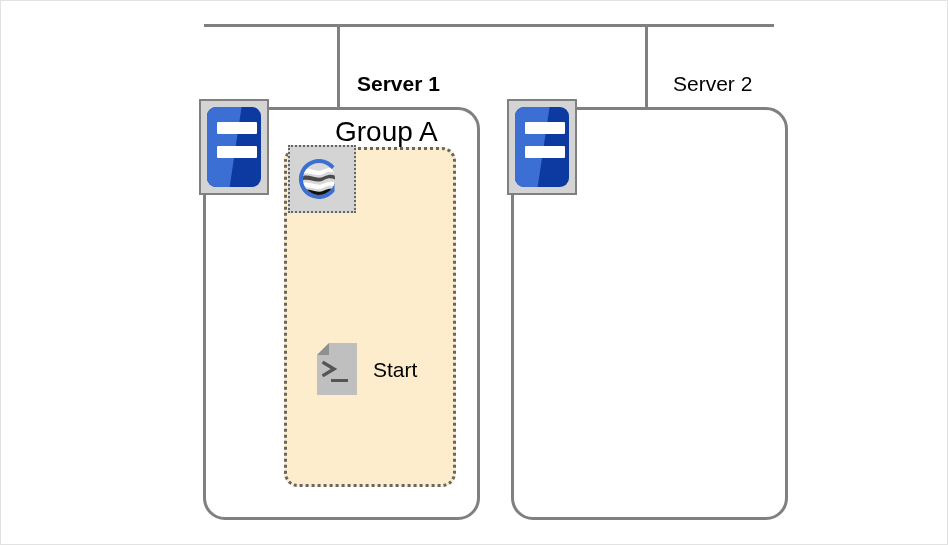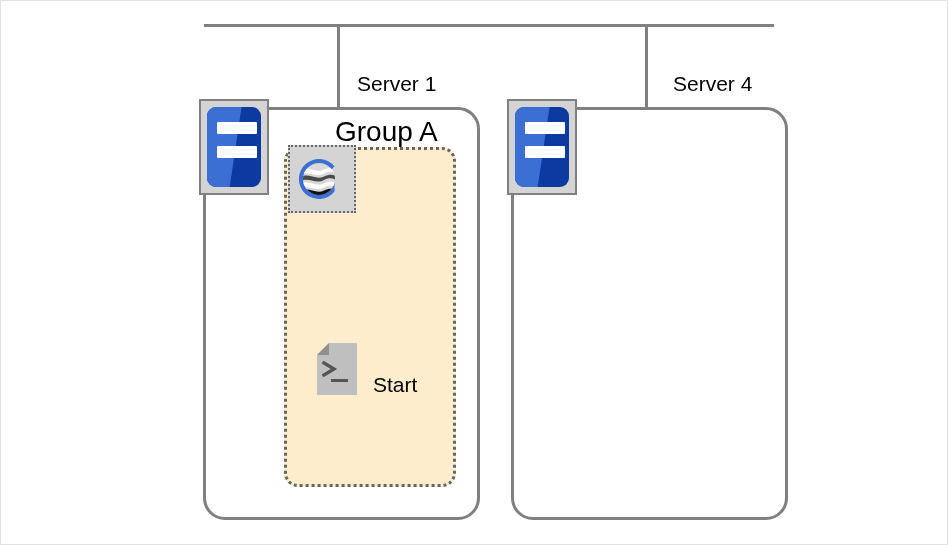--- a/index.html
+++ b/index.html
@@ -45,21 +45,21 @@
   }
 
   
   .server-label {
     position: absolute;
     font-size: 21px;
     color: #000000;
     white-space: nowrap;
     line-height: 1;
   }
-  .server-label-1 { left: 356px; top: 72px; }
+  .server-label-1 { left: 356px; top: 72px; font-weight: bold; }
   .server-label-2 { left: 672px; top: 72px; }
 
   
   .server-panel {
     position: absolute;
     border: 3px solid #808080;
     border-radius: 22px;
     background: #ffffff;
     box-sizing: border-box;
   }
@@ -152,21 +152,21 @@
     align-items: center;
     justify-content: center;
   }
 
   
   .script-node {
     position: absolute;
     left: 316px;
     top: 342px;
     display: flex;
-    align-items: flex-end;
+    align-items: center;
   }
   .script-icon {
     width: 40px;
     height: 52px;
     flex: none;
   }
   .script-label {
     margin-left: 16px;
     font-size: 21px;
     color: #000000;
@@ -177,21 +177,21 @@
 </head>
 <body>
 
 <div id="canvas">
 
   <div class="bus-line bus-horizontal"></div>
   <div class="bus-line bus-drop-1"></div>
   <div class="bus-line bus-drop-2"></div>
 
   <div class="server-label server-label-1">Server 1</div>
-  <div class="server-label server-label-2">Server 4</div>
+  <div class="server-label server-label-2">Server 2</div>
 
   <div class="server-panel server-panel-1"></div>
 
   <div class="server-panel server-panel-2"></div>
 
   <div class="group-box"></div>
   <div class="group-label">Group A</div>
 
   <div class="script-node">
     <svg class="script-icon" viewBox="0 0 40 52">

